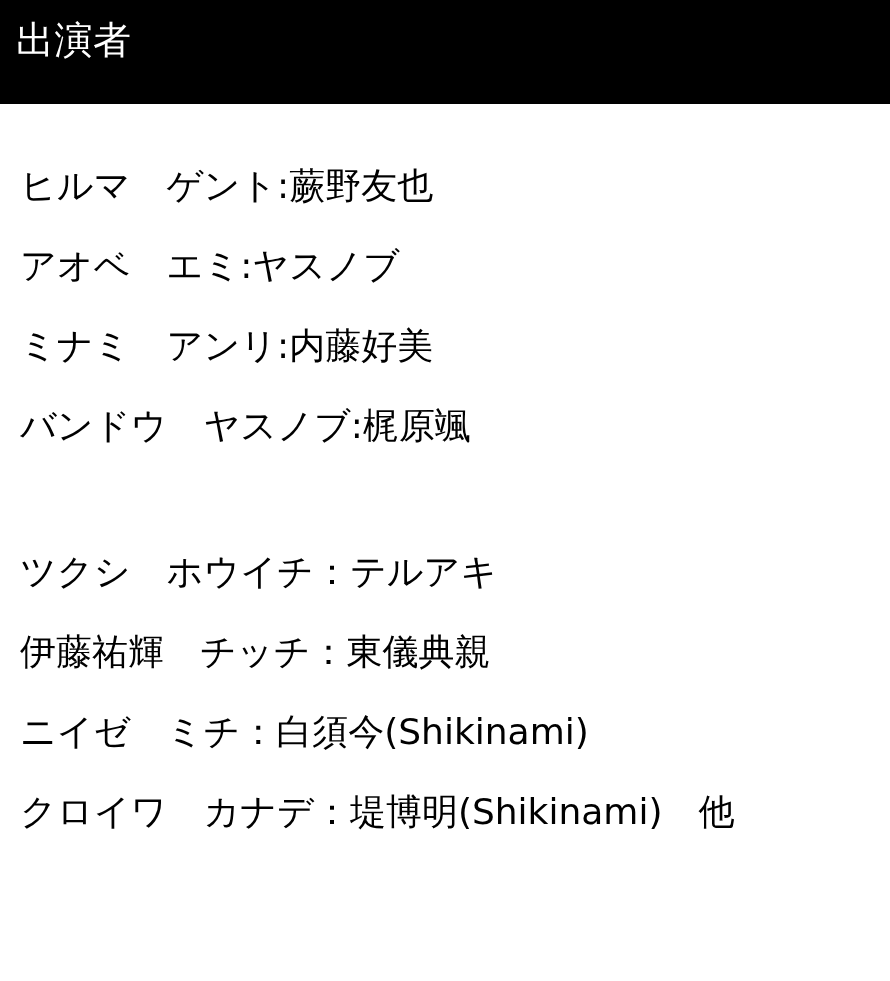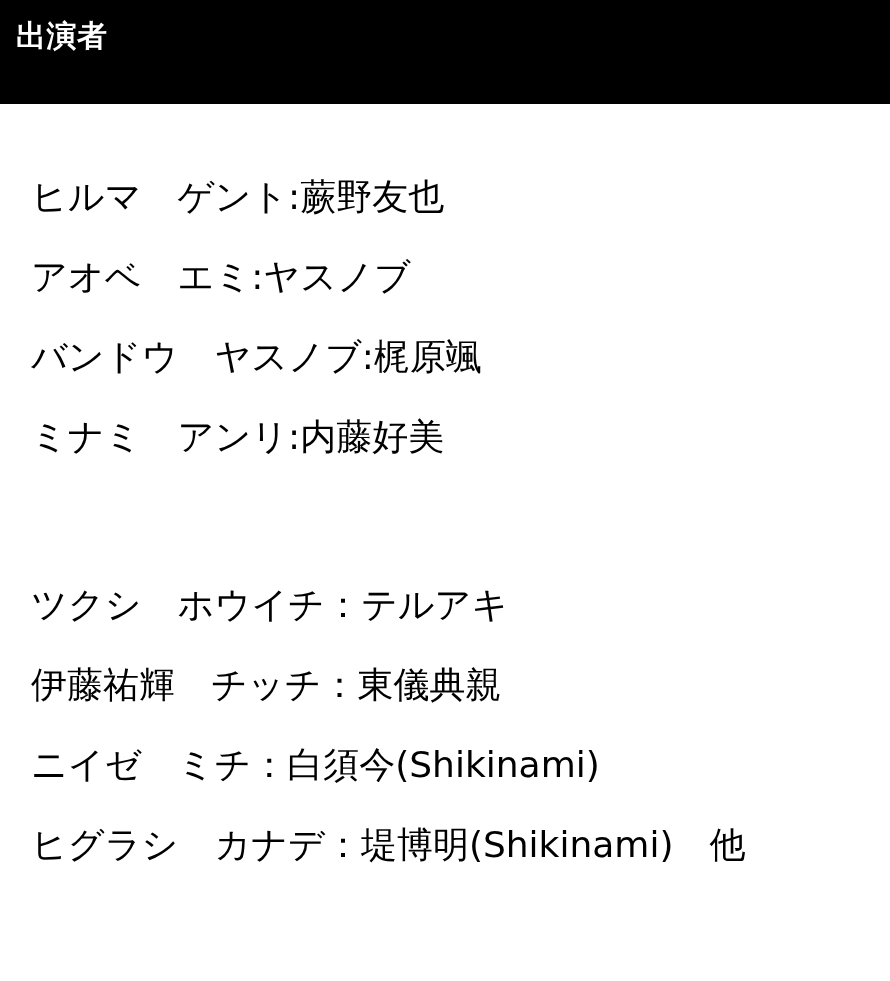--- a/index.html
+++ b/index.html
@@ -21,30 +21,30 @@
     background: #ffffff;
   }
   .header-bar {
     background: #000000;
     color: #ffffff;
     height: 104px;
     box-sizing: border-box;
     padding: 18px 0 0 16px;
   }
   .header-title {
-    font-size: 30px;
-    font-weight: bold;
+    font-size: 38px;
+    font-weight: normal;
     line-height: 1.2;
     letter-spacing: 0.5px;
   }
   .content {
     padding: 38px 16px 0 16px;
   }
   .cast-group {
-    margin: 15px;
+    margin: 4px;
   }
   .cast-line {
     font-size: 36px;
     line-height: 80px;
     white-space: nowrap;
     color: #000000;
   }
   .group-gap {
     height: 58px;
   }
@@ -56,27 +56,27 @@
 
   <div class="header-bar">
     <div class="header-title">出演者</div>
   </div>
 
   <div class="content">
 
     <div class="cast-group">
       <div class="cast-line">ヒルマ　ゲント:蕨野友也</div>
       <div class="cast-line">アオベ　エミ:ヤスノブ</div>
+      <div class="cast-line">ミナミ　アンリ:内藤好美</div>
       <div class="cast-line">バンドウ　ヤスノブ:梶原颯</div>
-      <div class="cast-line">ミナミ　アンリ:内藤好美</div>
     </div>
 
     <div class="group-gap"></div>
 
     <div class="cast-group">
       <div class="cast-line">ツクシ　ホウイチ：テルアキ</div>
       <div class="cast-line">伊藤祐輝　チッチ：東儀典親</div>
       <div class="cast-line">ニイゼ　ミチ：白須今(Shikinami)</div>
-      <div class="cast-line">ヒグラシ　カナデ：堤博明(Shikinami)　他</div>
+      <div class="cast-line">クロイワ　カナデ：堤博明(Shikinami)　他</div>
     </div>
 
   </div>
 </div>
 
 </body></html>

